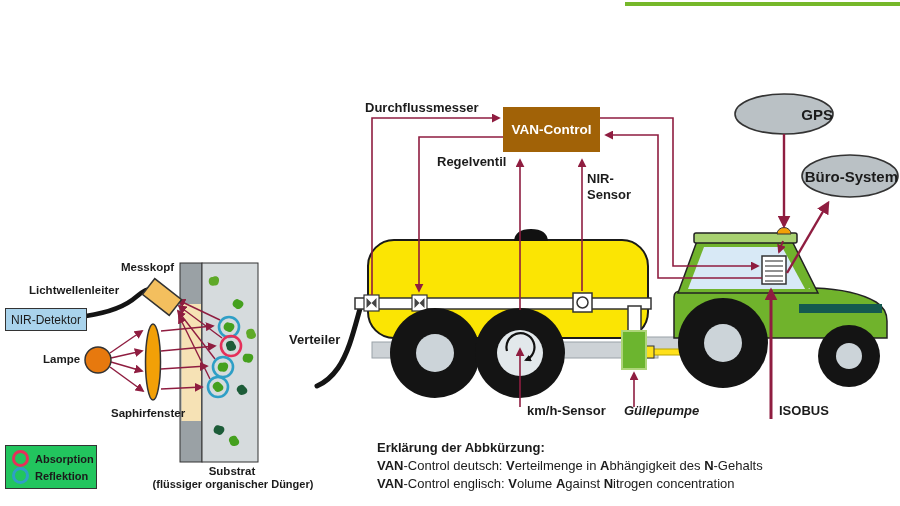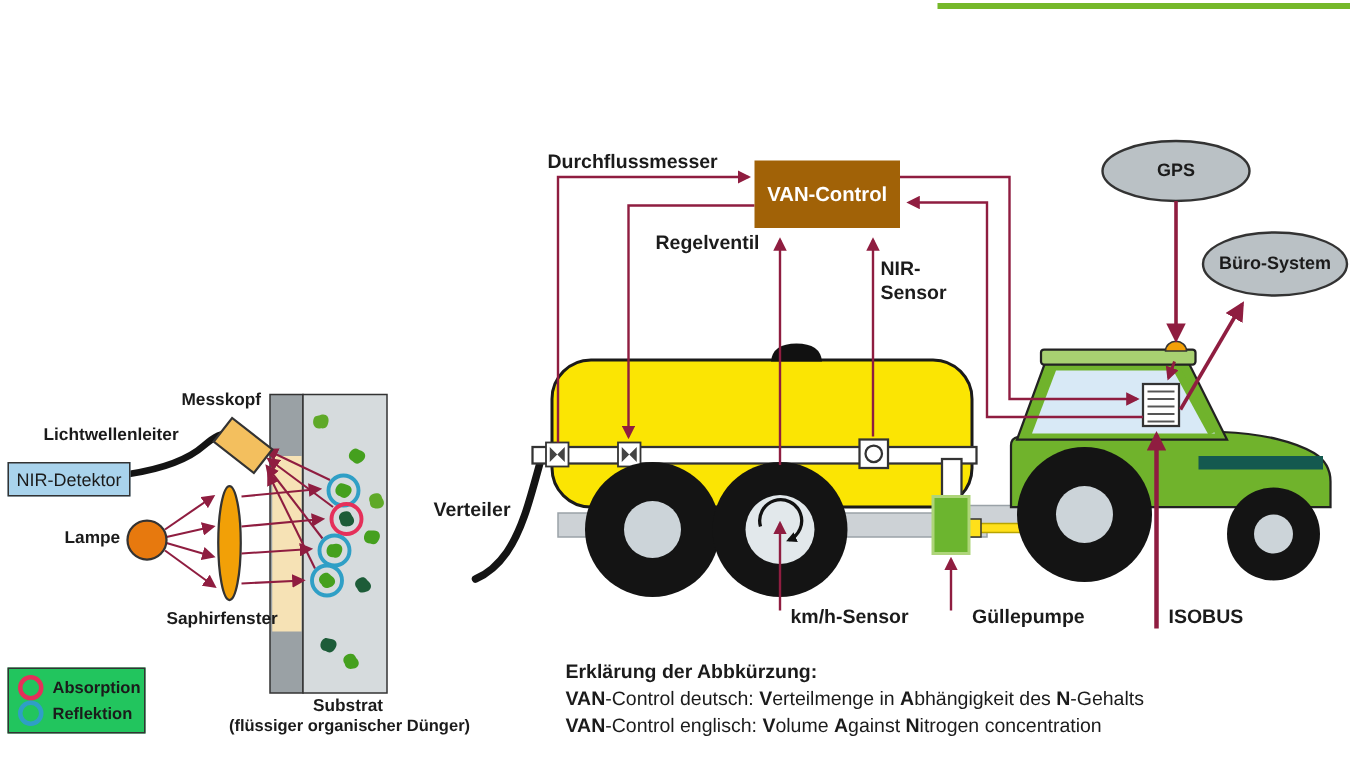--- a/index.html
+++ b/index.html
@@ -5,21 +5,21 @@
   html,body{margin:0;padding:0;background:#fff;}
   #stage{position:relative;width:900px;height:506px;background:#fff;overflow:hidden;
          font-family:"Liberation Sans","DejaVu Sans",sans-serif;color:#1b1b1b;}
   #gfx{position:absolute;left:0;top:0;}
   .lbl{position:absolute;font-weight:600;font-size:13px;line-height:16px;white-space:pre-line;}
   .lbl-sm{font-size:11.5px;line-height:14px;}
   .caption{position:absolute;left:8px;top:88px;width:300px;font-weight:700;font-size:14px;
            line-height:19px;white-space:pre-line;}
   .vanbox{position:absolute;left:503px;top:107px;width:97px;height:45px;background:#a16207;
           display:flex;align-items:center;justify-content:center;color:#fff;font-weight:700;font-size:13.5px;}
-  .ellipse-lbl{position:absolute;text-align:center;font-weight:700;font-size:12px;}
+  .ellipse-lbl{position:absolute;text-align:right;font-weight:700;font-size:15px;}
   .nirdet{position:absolute;left:5px;top:308px;width:80px;height:21px;background:#a9d3ec;
           border:1.5px solid #333;display:flex;align-items:center;justify-content:center;
           font-weight:400;font-size:12px;}
   .legend{position:absolute;left:5px;top:445px;width:92px;background:#22c55e;border:1.5px solid #333;
           padding:4px 0 4px 6px;box-sizing:border-box;}
   .legend .row{display:flex;align-items:center;gap:6px;height:17px;}
   .ring{width:11px;height:11px;border-radius:50%;border:3px solid #000;box-sizing:content-box;flex:0 0 auto;}
   .ring.abs{border-color:#e5305a;}
   .ring.ref{border-color:#2f9fc6;}
   .legend .txt{font-size:11px;font-weight:600;}
@@ -194,21 +194,21 @@
   </svg>
 
 
   <div class="lbl" style="left:365px;top:100px;">Durchflussmesser</div>
   <div class="vanbox">VAN-Control</div>
   <div class="lbl" style="left:421px;top:154px;padding-left:16px;">Regelventil</div>
   <div class="lbl" style="left:587px;top:171px;">NIR-
 Sensor</div>
   <div class="lbl" style="left:289px;top:332px;">Verteiler</div>
   <div class="lbl" style="left:527px;top:403px;">km/h-Sensor</div>
-  <div class="lbl" style="left:648px;top:403px;">Güllepumpe</div>
+  <div class="lbl" style="left:624px;top:403px;font-style:italic;">Güllepumpe</div>
   <div class="lbl" style="left:779px;top:403px;">ISOBUS</div>
   <div class="ellipse-lbl" style="left:735px;top:106px;width:98px;">GPS</div>
   <div class="ellipse-lbl" style="left:802px;top:168px;width:96px;">Büro-System</div>
 
   <div class="lbl lbl-sm" style="left:121px;top:260px;">Messkopf</div>
   <div class="lbl lbl-sm" style="left:29px;top:283px;">Lichtwellenleiter</div>
   <div class="nirdet">NIR-Detektor</div>
   <div class="lbl lbl-sm" style="left:43px;top:352px;">Lampe</div>
   <div class="lbl lbl-sm" style="left:111px;top:406px;">Saphirfenster</div>
   <div class="lbl lbl-sm ctr" style="left:180px;top:464px;width:104px;">Substrat</div>

